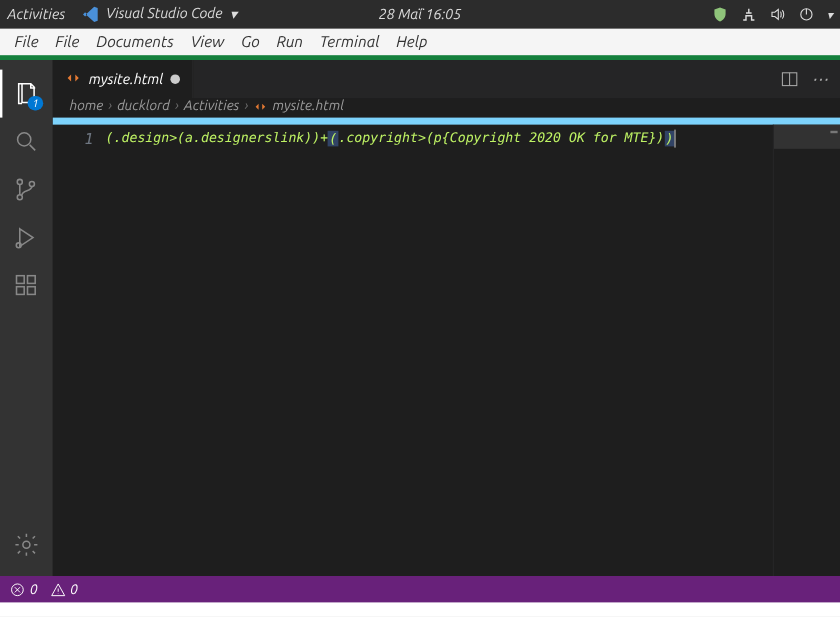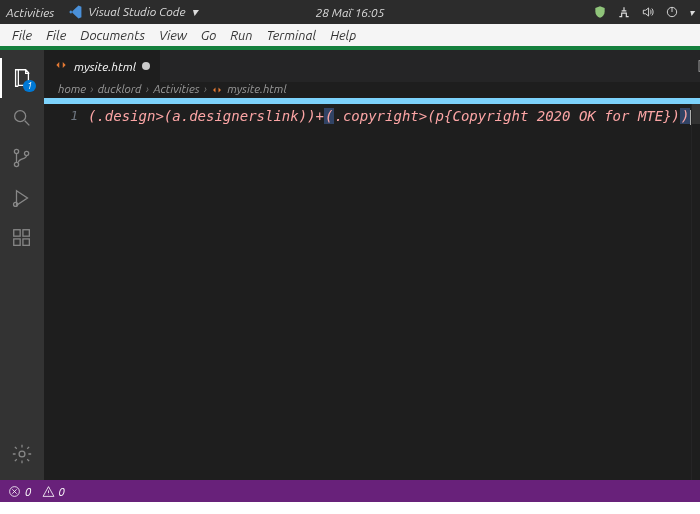--- a/index.html
+++ b/index.html
@@ -42,21 +42,21 @@
   .tab-actions svg { width:16px; height:16px; stroke:#aaa; fill:none; stroke-width:1.3;}
 
   
   .breadcrumb { height: 22px; background: #1e1e1e; display: flex; align-items: flex-start; padding: 0 14px; font-size: 11.5px; color: #9b9b9b; gap: 4px; border-bottom: 6px solid #7dd3fc;}
   .breadcrumb .sep { color:#6c6c6c; }
   .bc-icon svg { width:12px; height:12px; vertical-align:middle; }
 
   
   .editor-wrap { flex:1; display:flex; background:#1e1e1e; position:relative; }
   .gutter { width: 44px; text-align: right; color:#6e7681; font-family: "Consolas","Menlo",monospace; font-size:12.5px; padding:4px 10px 0 0; user-select:none; }
-  .code { flex:1; font-family:"Consolas","Menlo",monospace; font-size:14px; color:#fca5a5; padding-top:4px; white-space:pre; overflow:hidden; }
+  .code { flex:1; font-family:"Consolas","Menlo",monospace; font-size:11px; color:#bef264; padding-top:4px; white-space:pre; overflow:hidden; }
   .hl { background:#314365; padding:0 1px; }
   .minimap { width:56px; background:#1e1e1e; border-left:1px solid #252526; position:relative; }
   .minimap .mview { position:absolute; top:0; left:0; right:0; height:20px; background:rgba(200,200,200,0.12); }
   .minimap .mline { position:absolute; top:5px; right:2px; width:6px; height:2px; background:#777;}
 
   
   .status { height: 22px; background: #68217a; color: #fff; display:flex; align-items:center; font-size:11.5px; padding:0 8px; gap:10px; }
   .status .right { margin-left:auto; display:flex; gap:12px; align-items:center;}
   .status svg { width:13px; height:13px; stroke:#fff; fill:none; stroke-width:1.5; vertical-align:middle;}
   .status .item { display:flex; align-items:center; gap:4px;}

